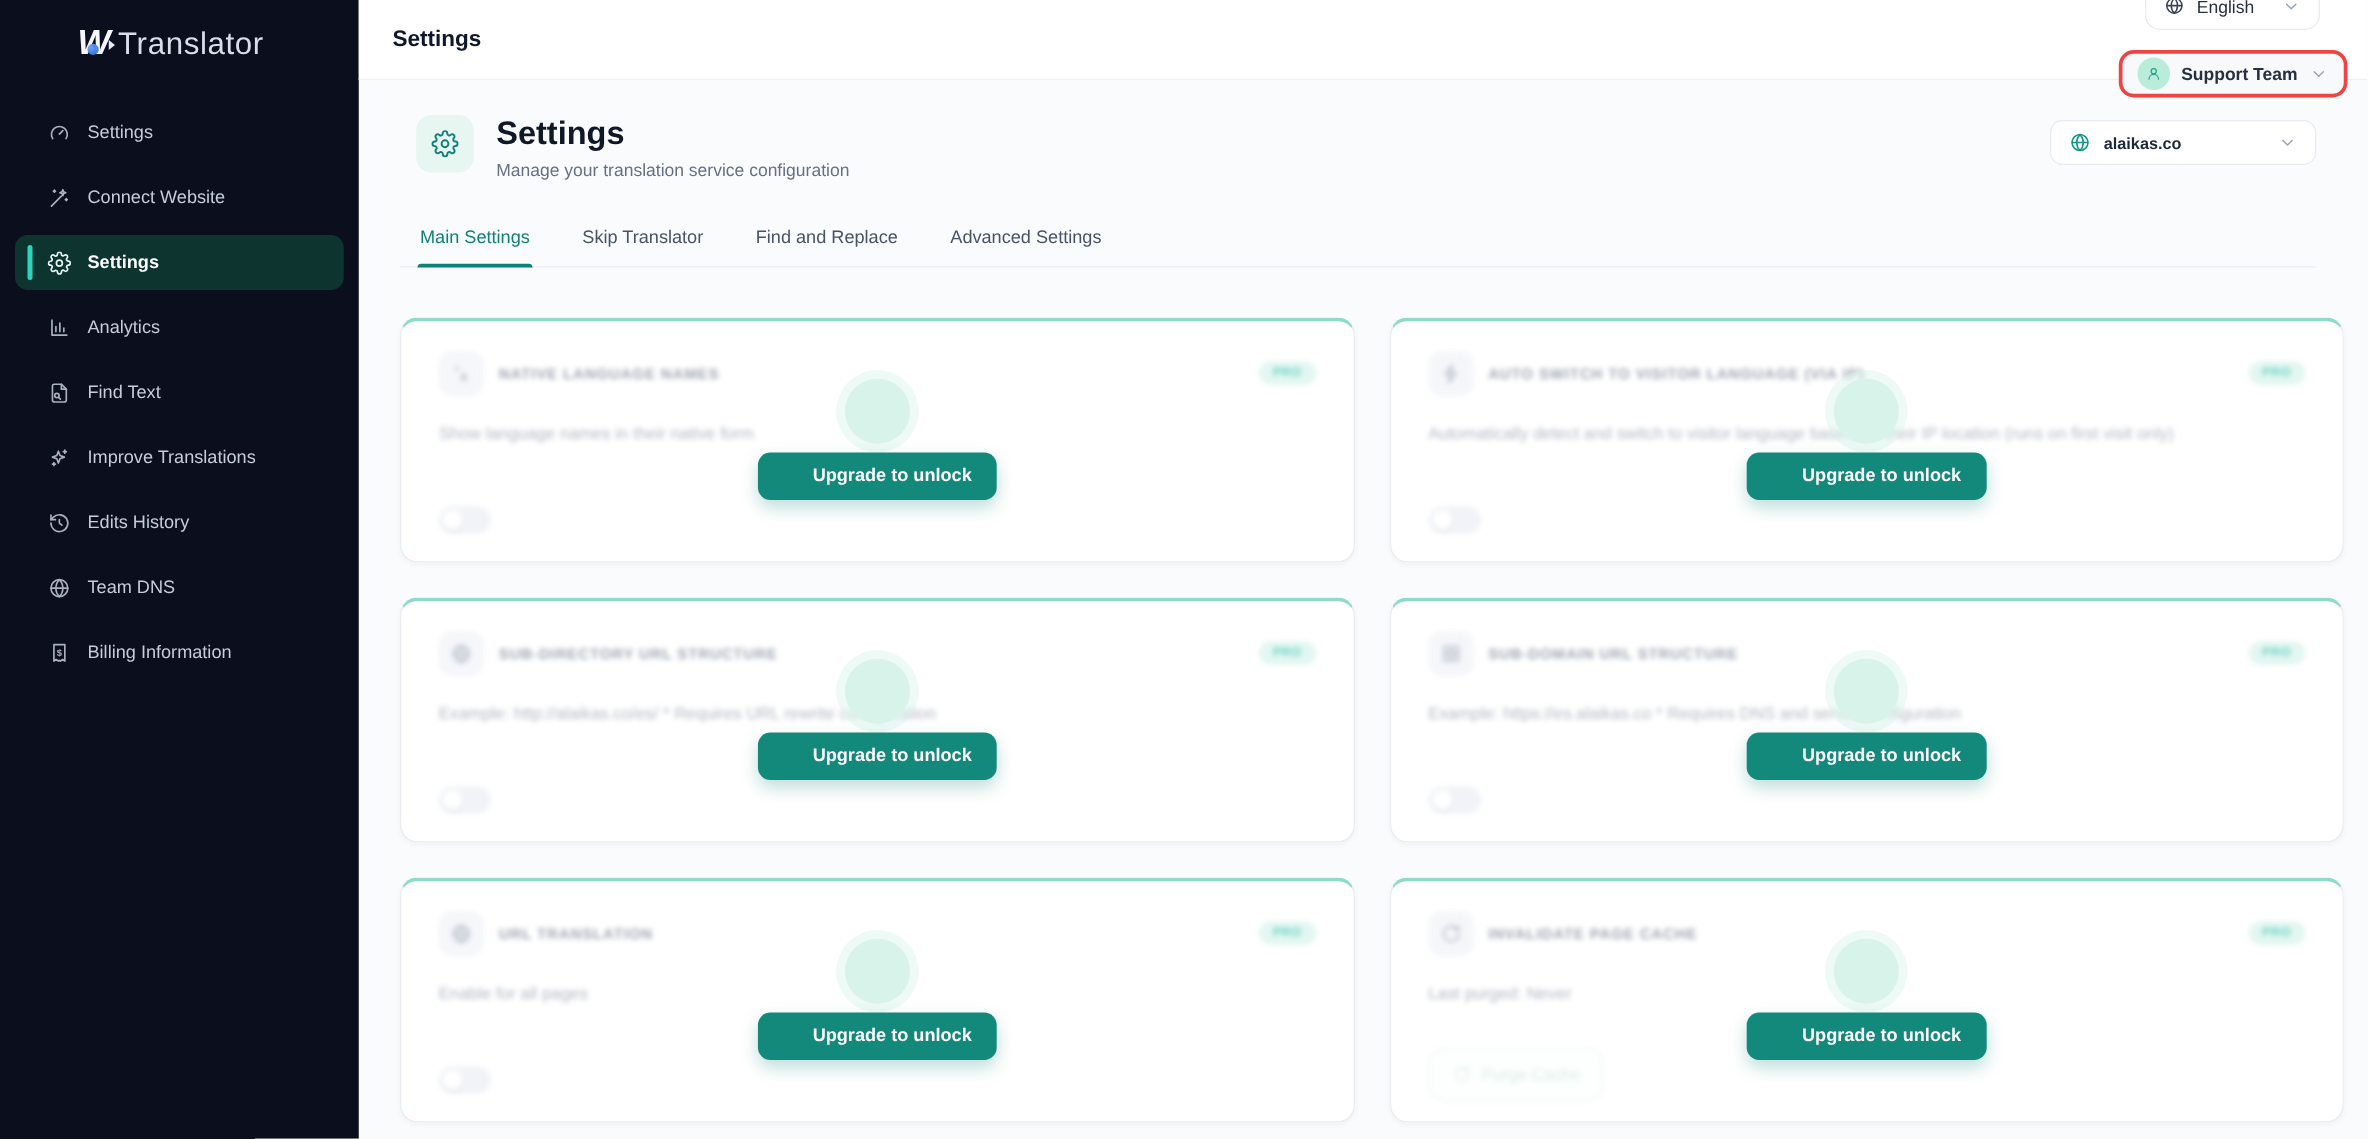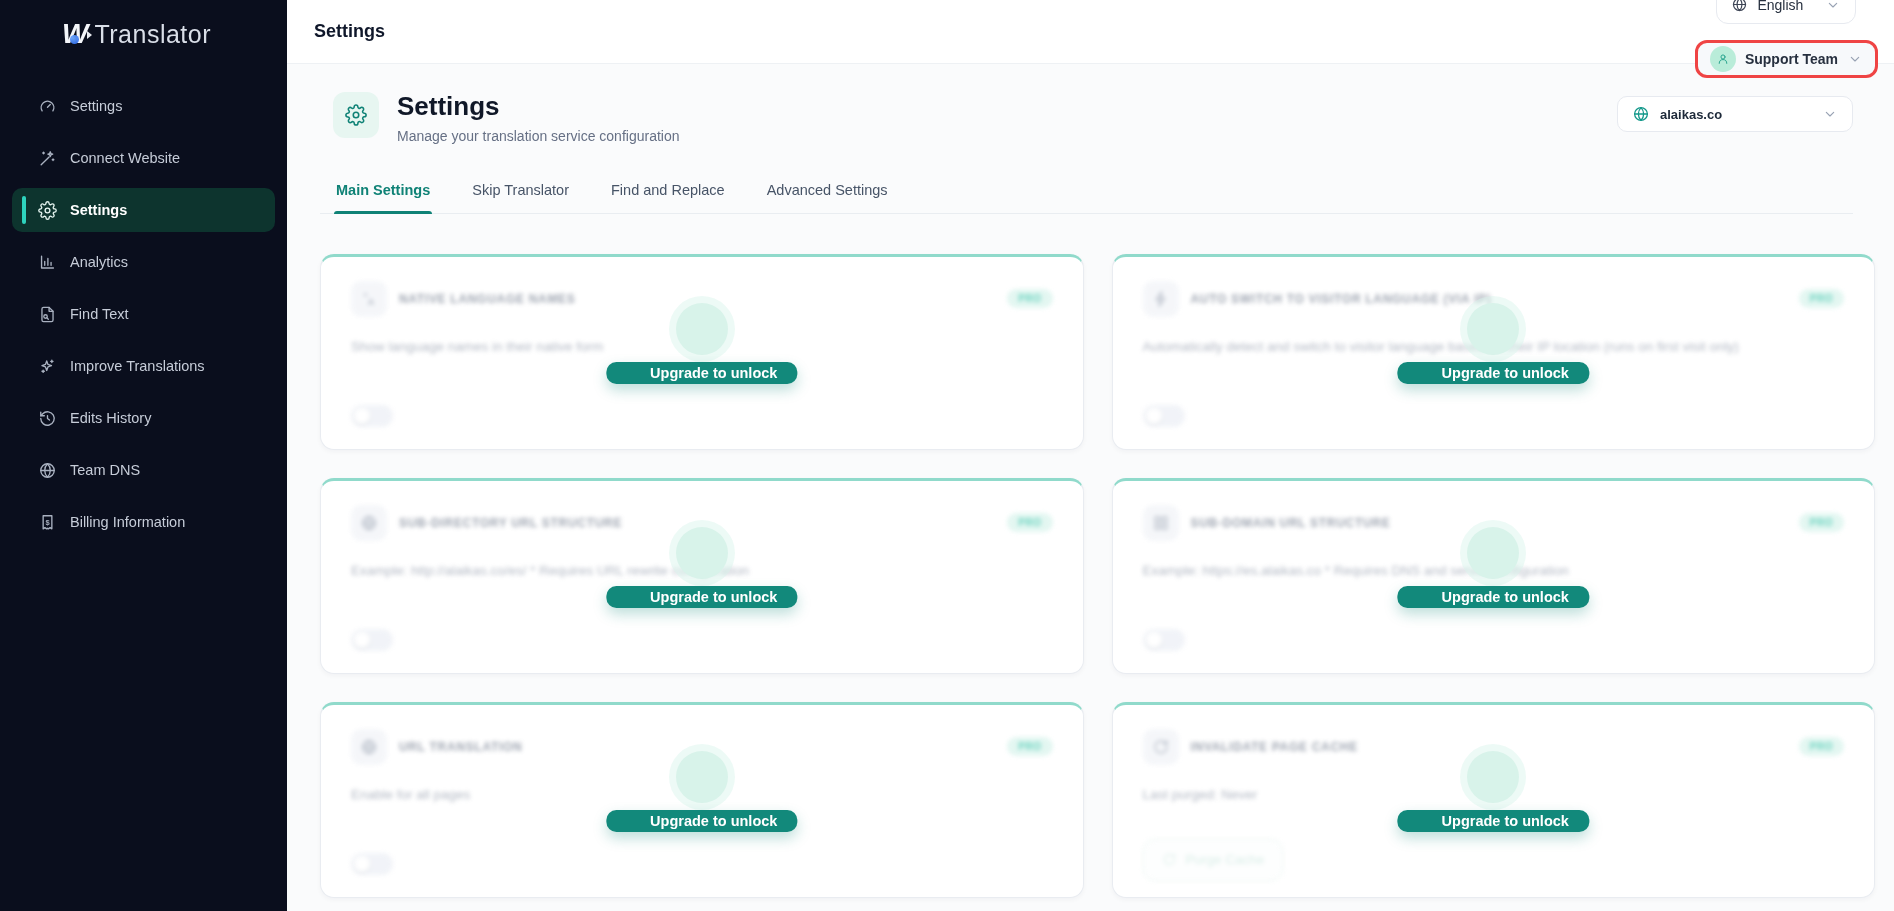--- a/index.html
+++ b/index.html
@@ -34,28 +34,28 @@
   .lang-pill .chev { margin-left:auto; }
   .user-pill { background:#f7f9fb; border:3px solid #ef4444; padding:0 12px; }
   .user-pill .user-name { font-weight:600; }
   .avatar { width:26px; height:26px; border-radius:50%; background:#b9ecd9; display:flex; align-items:center; justify-content:center; color:#27a38e; }
 
   .content { flex:1; padding:28px 19px 0 33px; position:relative; overflow:hidden; }
   .page-head { display:flex; align-items:flex-start; padding-left:13px; }
   .icon-box { width:46px; height:46px; border-radius:12px; background:#e7f6f1; color:#0f8276; display:flex; align-items:center; justify-content:center; margin-right:18px; flex-shrink:0; }
   .page-title { font-size:26px; font-weight:700; color:#101828; line-height:1.1; }
   .page-sub { font-size:14px; color:#667085; margin-top:7px; }
-  .site-select { margin-left:auto; width:236px; height:36px; border:1px solid #e7eaf0; border-radius:10px; background:#fff;
+  .site-select { margin-left:auto; width:213px; height:36px; border:1px solid #e7eaf0; border-radius:10px; background:#fff;
                  display:flex; align-items:center; gap:10px; padding:0 14px; cursor:pointer; font-family:inherit; margin-top:4px; margin-right:22px; }
   .site-name { font-size:13px; font-weight:700; color:#1d2939; }
   .site-select .chev-r { margin-left:auto; }
 
   .tabs { display:flex; gap:38px; margin-top:28px; padding-left:14px; border-bottom:1px solid #e9edf1; width:calc(100% - 22px); }
   .tab { position:relative; padding:10px 2px 15px; font-size:14.5px; color:#475467; cursor:pointer; background:none; border:none; font-family:inherit; }
-  .tab.active { color:#0f8276; font-weight:700; }
+  .tab.active { color:#0f8276; font-weight:400; }
   .tab.active::after { content:""; position:absolute; left:0; right:0; bottom:-1px; height:3px; border-radius:3px 3px 0 0; background:#0f8276; }
 
   
   .grid { display:grid; grid-template-columns:1fr 1fr; gap:28px; margin-top:40px; width:calc(100% - 0px); }
   .card { position:relative; background:#ffffff; border:1px solid #e9ecf1; border-top:3px solid #90dacb; border-radius:14px;
           height:196px; box-shadow:0 2px 5px rgba(16,24,40,.04); }
   .card-content { position:absolute; inset:0; padding:24px 30px; filter:blur(2.2px); opacity:.75; }
   .card-head { display:flex; align-items:center; gap:12px; }
   .card-icon-box { width:36px; height:36px; border-radius:10px; background:#f2f4f8; color:#98a1b1; display:flex; align-items:center; justify-content:center; flex-shrink:0; }
   .card-title { font-size:12px; font-weight:700; color:#7d8696; letter-spacing:.7px; text-transform:uppercase; }
@@ -63,21 +63,21 @@
   .badge { margin-left:auto; background:#daf4ed; color:#39c5ab; font-size:10px; font-weight:700; letter-spacing:.5px; padding:4px 11px; border-radius:999px; }
   .card-desc { margin-top:20px; font-size:13.5px; color:#99a1b0; line-height:1.45; padding-right:10px; }
   .toggle { position:absolute; left:30px; bottom:22px; width:42px; height:22px; border-radius:999px; background:#edf0f6; cursor:pointer; }
   .toggle .knob { position:absolute; left:3px; top:3px; width:16px; height:16px; border-radius:50%; background:#fff; box-shadow:0 1px 2px rgba(16,24,40,.15); }
   .ghost-btn { position:absolute; left:30px; bottom:16px; height:42px; display:flex; align-items:center; gap:9px; padding:0 18px;
                border:1px solid #e2f1ec; border-radius:12px; background:#fdfefe; color:#cde8e0; font-size:13.5px; font-family:inherit; cursor:pointer; }
   .card-overlay { position:absolute; inset:0; }
   .lock-circle { position:absolute; top:46px; left:50%; transform:translateX(-50%); width:52px; height:52px; border-radius:50%;
                  background:#d8f3ea; color:#0d8173; display:flex; align-items:center; justify-content:center;
                  box-shadow:0 0 0 7px rgba(216,243,234,.45); }
-  .unlock-btn { position:absolute; top:105px; left:50%; transform:translateX(-50%); height:22px; display:flex; align-items:center; gap:9px;
+  .unlock-btn { position:absolute; top:105px; left:50%; transform:translateX(-50%); height:38px; display:flex; align-items:center; gap:9px;
                 background:#12897b; color:#ffffff; border:none; border-radius:10px; padding:0 20px; font-size:14.5px; font-weight:600;
                 font-family:inherit; cursor:pointer; box-shadow:0 6px 14px rgba(18,137,123,.28); white-space:nowrap; }
 
   
   .icn { display:inline-flex; flex-shrink:0; }
   .icn svg { width:100%; height:100%; display:block; }
   .i14{width:14px;height:14px;} .i15{width:15px;height:15px;} .i16{width:16px;height:16px;}
   .i17{width:17px;height:17px;} .i18{width:18px;height:18px;} .i19{width:19px;height:19px;}
   .i22{width:22px;height:22px;} .i24{width:24px;height:24px;}
   .c-dark{color:#3c4454;} .c-mut{color:#98a2b3;} .c-teal{color:#12988a;}

